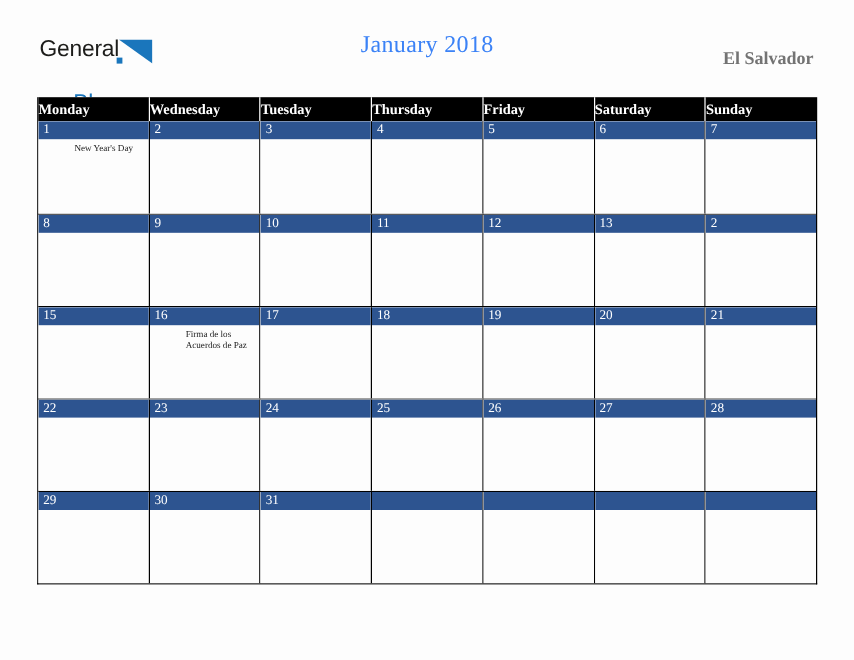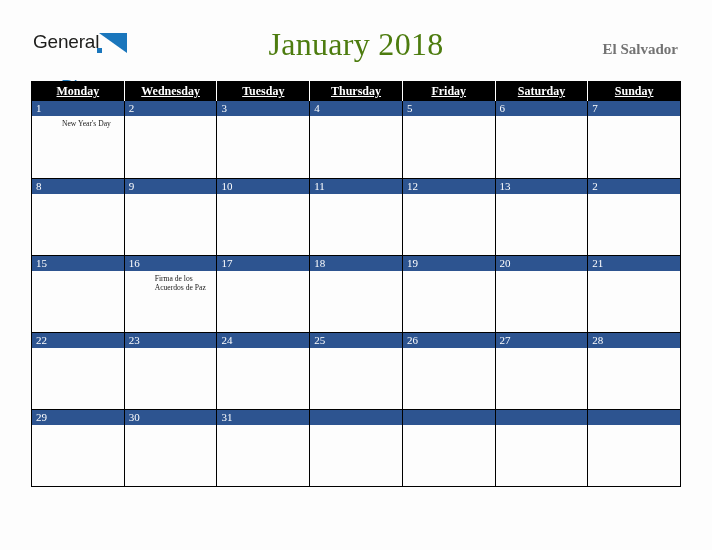--- a/index.html
+++ b/index.html
@@ -67,22 +67,22 @@
   }
   .logo-mark svg { display: block; }
 
   .cal-title {
     position: absolute;
     left: 0;
     top: 26px;
     width: 712px;
     text-align: center;
     font-family: "Liberation Serif", serif;
-    font-size: 32px;
-    color: #4d7c0f;
+    font-size: 20px;
+    color: #3b82f6;
     letter-spacing: 0.3px;
   }
 
   .cal-country {
     position: absolute;
     right: 34px;
     top: 41px;
     font-family: "Liberation Serif", serif;
     font-size: 15px;
     color: #737373;
@@ -100,28 +100,27 @@
     background: #fdfdfd;
   }
 
   .weekday-row {
     display: flex;
     background: #000000;
     height: 20px;
   }
   .weekday-cell {
     flex: 1 1 0;
-    text-align: center;
+    text-align: left;
     color: #ffffff;
     font-family: "Liberation Serif", serif;
     font-weight: bold;
     font-size: 12px;
     line-height: 20px;
     border-right: 1px solid #ffffff;
-    text-decoration: underline;
   }
   .weekday-cell:last-child { border-right: none; }
 
   .week-row {
     display: flex;
     height: 77px;
     border-top: 1px solid #000000;
   }
   .week-row:first-of-type { border-top: none; }
 

